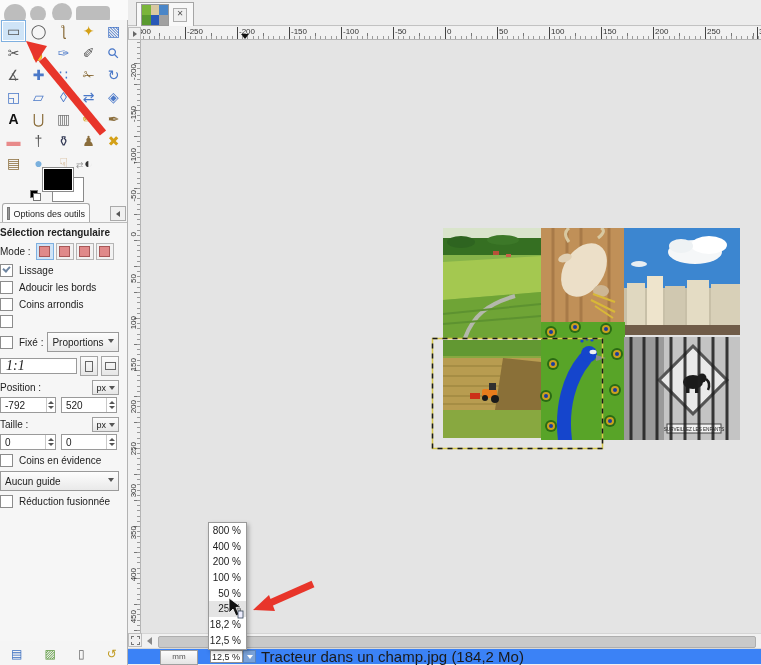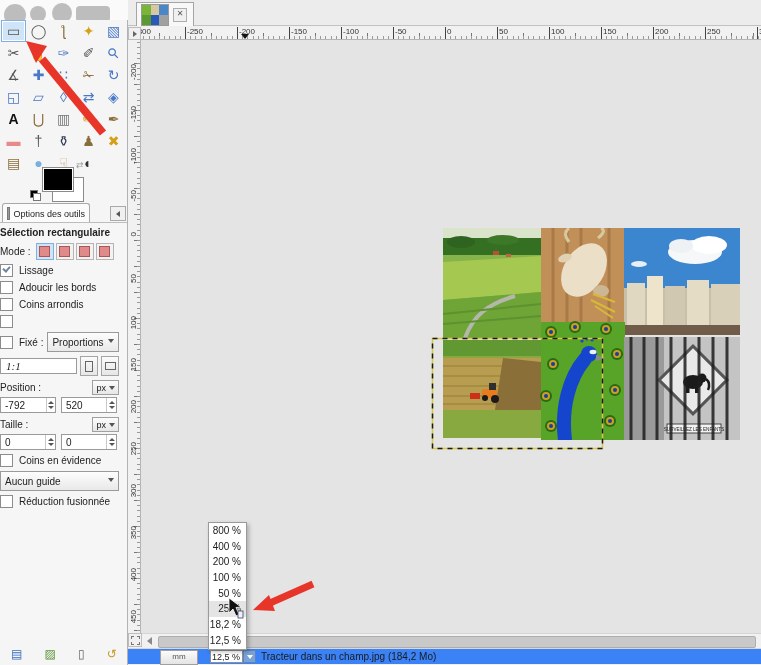--- a/index.html
+++ b/index.html
@@ -37,21 +37,21 @@
   .row{display:flex;align-items:center;margin-bottom:4px;}
   .mode-btn{width:16px;height:15px;border:1px solid #b5b5b5;background:#f2f2f2;margin-right:2px;display:flex;align-items:center;justify-content:center;}
   .mode-btn.pressed{background:#cfe4f7;border-color:#7fb0e0;}
   .mode-glyph{width:9px;height:9px;background:#e08a8a;border:1px solid #a85858;}
   .checkbox{width:11px;height:11px;background:#ffffff;border:1px solid #8c8c8c;margin-right:6px;position:relative;flex:none;}
   .checkbox.checked::after{content:"";position:absolute;left:2px;top:1px;width:5px;height:3px;border-left:2px solid #6d84a0;border-bottom:2px solid #6d84a0;transform:rotate(-48deg);}
   .chk-label{font-size:10px;}
   .select{flex:1;height:20px;border:1px solid #9a9a9a;background:linear-gradient(#fdfdfd,#e9e9e9);display:flex;align-items:center;font-size:10px;padding-left:4px;position:relative;box-sizing:border-box;}
   .select::after{content:"";position:absolute;right:4px;top:6px;border-left:3px solid transparent;border-right:3px solid transparent;border-top:4px solid #555;}
   .text-input{background:#fff;border:1px solid #9a9a9a;height:16px;display:flex;align-items:center;padding-left:5px;box-sizing:border-box;}
-  #aspect-input{flex:1;font-family:"Liberation Serif",serif;font-style:italic;font-size:11px;}
+  #aspect-input{flex:1;font-family:"Liberation Serif",serif;font-style:italic;font-size:14px;}
   .sq-btn{width:16px;height:18px;border:1px solid #a5a5a5;background:linear-gradient(#fbfbfb,#e6e6e6);margin-left:3px;display:flex;align-items:center;justify-content:center;}
   .sq-btn .port{width:6px;height:9px;border:1px solid #666;}
   .sq-btn .land{width:9px;height:6px;border:1px solid #666;}
   .unit-btn{margin-left:auto;height:13px;border:1px solid #a0a0a0;background:linear-gradient(#fcfcfc,#e6e6e6);font-size:9px;display:flex;align-items:center;padding:0 3px;gap:3px;}
   .unit-btn::after{content:"";border-left:3px solid transparent;border-right:3px solid transparent;border-top:4px solid #555;}
   .spin{width:56px;height:16px;background:#fff;border:1px solid #9a9a9a;display:flex;align-items:center;box-sizing:border-box;gap:21px;}
   .spin .val{flex:1;padding-left:4px;font-size:10px;}
   .spin .arrows{width:9px;height:100%;border-left:1px solid #c9c9c9;display:flex;flex-direction:column;align-items:center;justify-content:center;gap:2px;}
   .spin .arrows i{display:block;border-left:3px solid transparent;border-right:3px solid transparent;}
   .spin .arrows .up{border-bottom:3px solid #555;}
@@ -90,21 +90,21 @@
   #qmask-btn i{width:7px;height:7px;border:1px dashed #777;display:block;}
   #hscroll{left:142px;top:633px;right:0;height:14px;background:#f1f1f1;border-top:1px solid #d5d5d5;box-sizing:border-box;}
   #hs-left{position:absolute;left:0;top:0;width:14px;height:13px;display:flex;align-items:center;justify-content:center;}
   #hs-left::after{content:"";border-top:4px solid transparent;border-bottom:4px solid transparent;border-right:5px solid #8a8a8a;}
   #hs-thumb{position:absolute;left:16px;right:5px;top:2px;height:10px;background:#c9c9c9;border:1px solid #aeaeae;border-radius:2px;}
   #status-bar{left:128px;top:648px;right:0;height:16px;background:#3b82f6;border-top:1px solid #d8d8d8;box-sizing:border-box;}
   #unit-btn{position:absolute;left:32px;top:1px;width:36px;height:13px;border:1px solid #a0a0a0;background:linear-gradient(#fcfcfc,#e4e4e4);font-size:8px;color:#555;text-align:center;line-height:12px;}
   #zoom-combo{position:absolute;left:82px;top:1px;width:33px;height:13px;background:#fff;border:1px solid #8f8f8f;font-size:9px;text-align:right;line-height:12px;padding-right:2px;box-sizing:border-box;}
   #zoom-combo-btn{position:absolute;left:115px;top:1px;width:13px;height:13px;background:#7aa2d8;border:1px solid #5b84bd;box-sizing:border-box;display:flex;align-items:center;justify-content:center;}
   #zoom-combo-btn::after{content:"";border-left:3px solid transparent;border-right:3px solid transparent;border-top:4px solid #fff;}
-  #status-msg{position:absolute;left:133px;top:0;font-size:10px;line-height:15px;color:#1a1a1a;white-space:nowrap;}
+  #status-msg{position:absolute;left:133px;top:0;font-size:15px;line-height:15px;color:#1a1a1a;white-space:nowrap;}
 
   #overlay-svg{left:0;top:0;width:761px;height:665px;pointer-events:none;z-index:90;}
 </style>
 </head>
 <body>
 
 <div id="app">
 
   <div class="abs" id="left-panel">
     <div class="abs" id="wilber">

